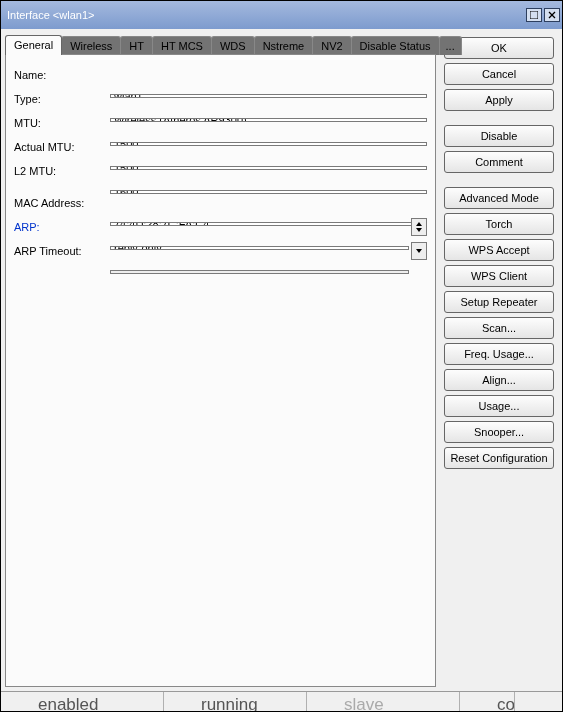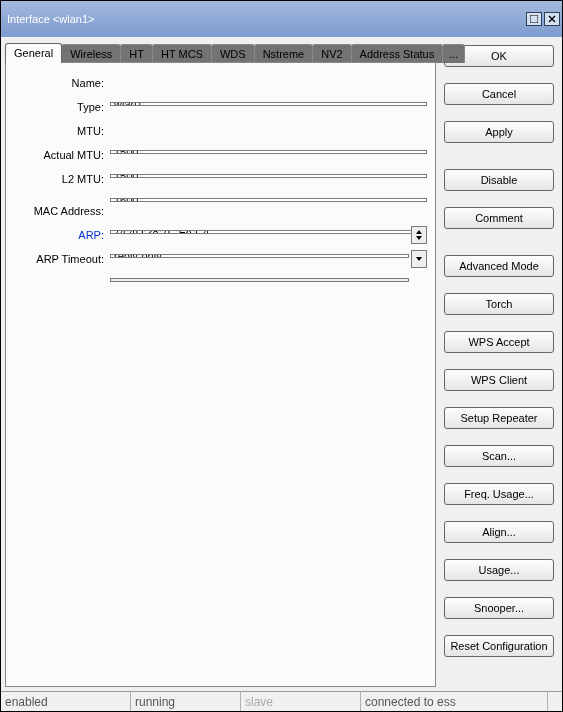--- a/index.html
+++ b/index.html
@@ -12,21 +12,21 @@
   }
   .outer {
     width: 563px;
     height: 712px;
     border: 1px solid #000;
     display: flex;
     flex-direction: column;
     background: #fff;
   }
   .titlebar {
-    height: 36px;
+    height: 28px;
     background: linear-gradient(#a4b9de, #7d9bce);
     display: flex;
     align-items: center;
     color: #fff;
     font-size: 11px;
     padding: 0 2px 0 6px;
   }
   .titlebar .title { flex: 1; }
   .titlebar .win-btn {
     width: 16px; height: 14px;
@@ -98,21 +98,20 @@
   }
   .form-row {
     display: flex;
     align-items: center;
     margin-bottom: 4px;
     height: 20px;
   }
   .form-row.gap-before { margin-top: 12px; }
   .form-label {
     width: 96px;
-    text-align: right;
     padding-right: 6px;
     font-size: 11px;
     white-space: nowrap;
   }
   .form-label.link { color: #0033cc; cursor: pointer; }
   .form-field {
     flex: 1;
     display: flex;
     align-items: stretch;
     height: 18px;
@@ -148,39 +147,40 @@
     display: flex;
     flex-direction: column;
   }
   .action-btn {
     height: 22px;
     border: 1px solid #666;
     background: linear-gradient(#fdfdfd, #e5e5e5);
     border-radius: 3px;
     font-family: inherit;
     font-size: 11px;
-    margin-bottom: 16px;
+    margin-bottom: 4px;
     cursor: pointer;
     padding: 0;
   }
   .btn-gap { height: 10px; }
 
   .statusbar {
     height: 20px;
     border-top: 1px solid #999;
     display: flex;
     background: #f0f0f0;
   }
   .status-cell {
     border-right: 1px solid #b0b0b0;
     padding: 3px 4px;
-    font-size: 12px;
+    font-size: 17px;
     color: #555;
     overflow: hidden;
     white-space: nowrap;
+    margin-left: 33px;
   }
   .status-cell:last-child { border-right: none; flex:0 0 14px; }
 </style>
 </head>
 <body>
 
 <div class="outer">
 
   <div class="titlebar">
     <span class="title">Interface &lt;wlan1&gt;</span>
@@ -202,35 +202,38 @@
 
       <div class="left-pane">
         <div class="tabs">
           <div class="tab active">General</div>
           <div class="tab">Wireless</div>
           <div class="tab">HT</div>
           <div class="tab">HT MCS</div>
           <div class="tab">WDS</div>
           <div class="tab">Nstreme</div>
           <div class="tab">NV2</div>
-          <div class="tab">Address Status</div>
+          <div class="tab">Disable Status</div>
           <div class="tab more">...</div>
         </div>
 
         <div class="tabpage">
 
           <div class="form-row">
             <div class="form-label">Name:</div>
             <div class="form-field">
               <input class="text-input" type="text" value="wlan1" style="">
             </div>
           </div>
 
           <div class="form-row">
             <div class="form-label">Type:</div>
+            <div class="form-field">
+              <input class="text-input" type="text" readonly="" value="Wireless (Atheros AR9300)" style="">
+            </div>
           </div>
 
           <div class="form-row">
             <div class="form-label">MTU:</div>
             <div class="form-field">
               <input class="text-input" type="text" value="1500" style="">
             </div>
           </div>
 
           <div class="form-row">

